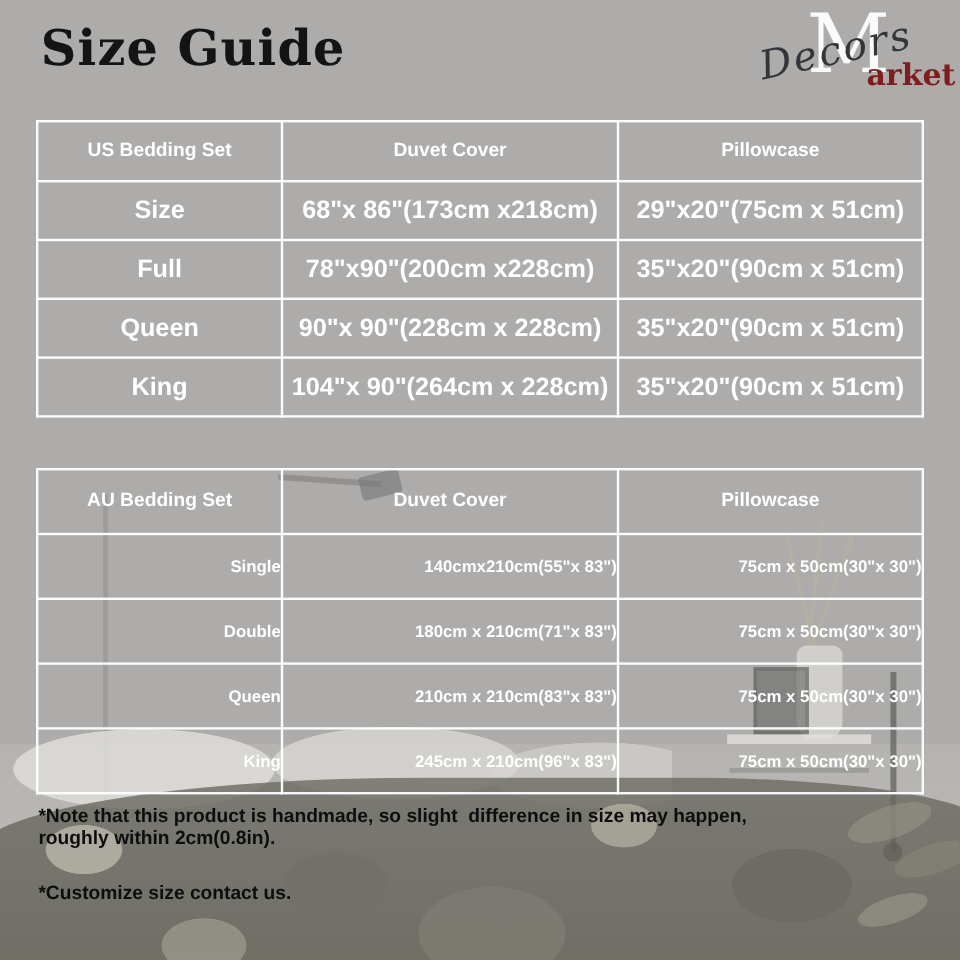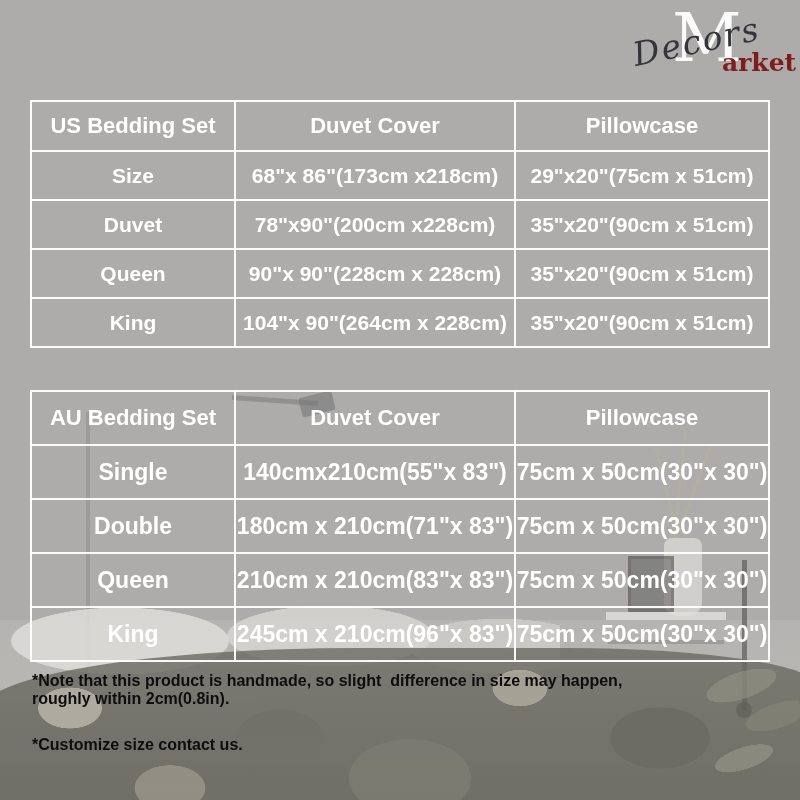--- a/index.html
+++ b/index.html
@@ -109,24 +109,24 @@
   table.size.us{top:100px;}
   table.size.au{top:390px;}
   table.size col.c1{width:204px;}
   table.size col.c2{width:280px;}
   table.size col.c3{width:254px;}
   table.size th, table.size td{
     border:2px solid rgba(255,255,255,.95);
     color:#ffffff; text-align:center; vertical-align:middle;
     font-weight:700; padding:0;
   }
-  table.size th{font-size:22px; height:48px;}
+  table.size th{font-size:16px; height:48px;}
   table.size.us td{font-size:21px; height:47px;}
   table.size.au th{height:52px;margin-top:28px;}
-  table.size.au td{font-size:23px; height:52px;}
+  table.size.au td{font-size:14px; height:52px;text-align:right;}
   
   .notes{position:absolute; left:32px; top:672px; width:748px; color:#0d0d0d;}
   .notes p{
     margin:0; font-size:16px; font-weight:700; line-height:1.12;
     white-space:pre-wrap;
   }
   .notes .note2{margin-top:28px;}
 </style>
 </head>
 <body>
@@ -144,20 +144,21 @@
     <div class="vase"></div>
     <div class="frame"></div>
     <div class="nightstand"></div>
     <div class="rack-pole"></div>
     <div class="rack-wheel"></div>
     <div class="pillows"></div>
     <div class="duvet"></div>
     <div class="corner-plant"></div>
   </div>
 
+  <h1 class="title">Size Guide</h1>
 
   <div class="logo">
     <span class="m">M</span>
     <span class="rest">arket</span>
     <span class="script">Decors</span>
   </div>
 
   <table class="size us">
     <colgroup>
         <col class="c1">
@@ -171,21 +172,21 @@
         <th>Pillowcase</th>
       </tr>
     </thead>
     <tbody>
       <tr>
         <td>Size</td>
         <td>68"x 86"(173cm x218cm)</td>
         <td>29"x20"(75cm x 51cm)</td>
       </tr>
       <tr>
-        <td>Duvet</td>
+        <td>Full</td>
         <td>78"x90"(200cm x228cm)</td>
         <td>35"x20"(90cm x 51cm)</td>
       </tr>
       <tr>
         <td>Queen</td>
         <td>90"x 90"(228cm x 228cm)</td>
         <td>35"x20"(90cm x 51cm)</td>
       </tr>
       <tr>
         <td>King</td>

